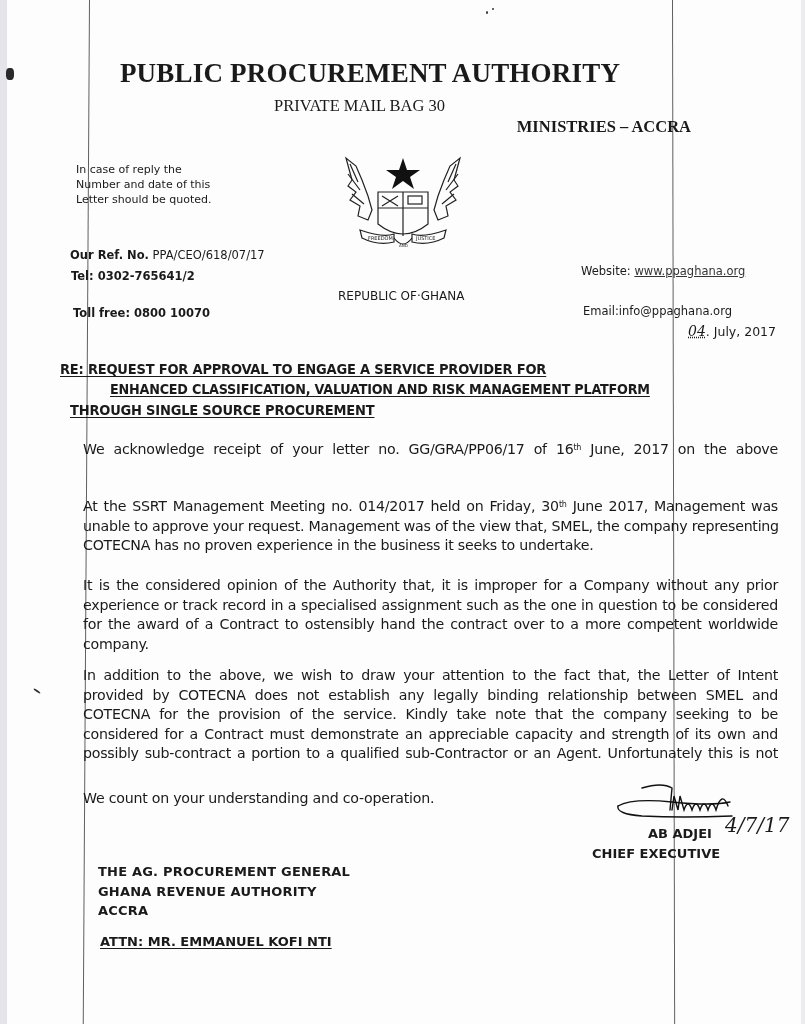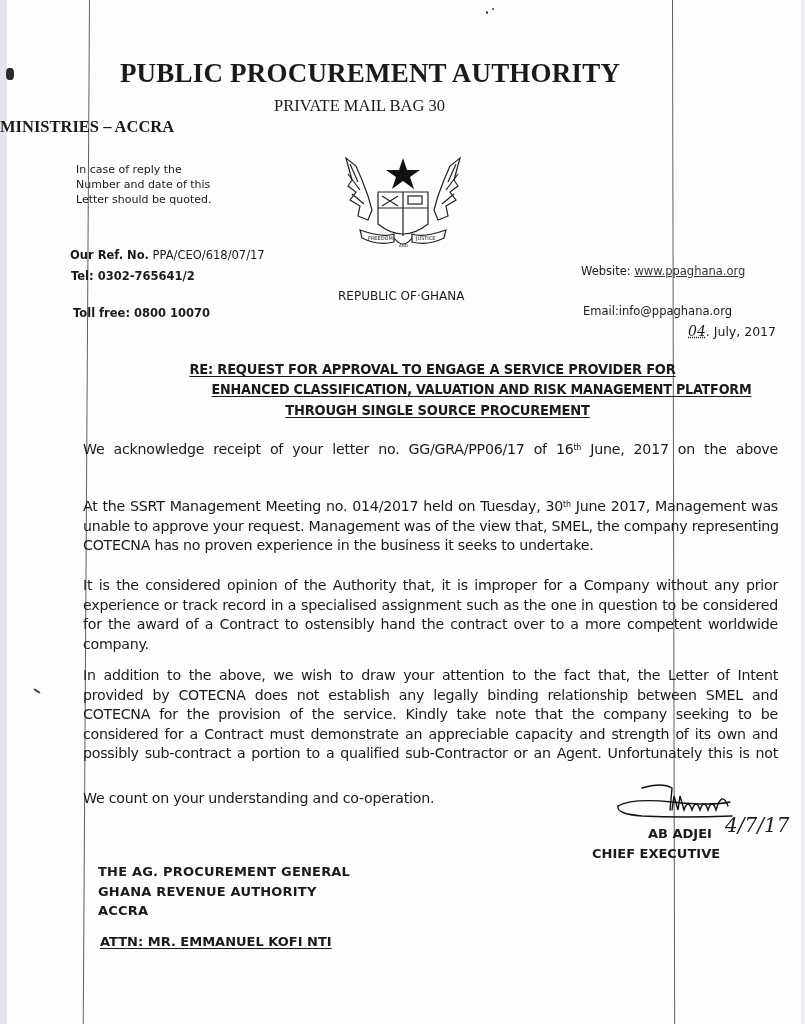--- a/index.html
+++ b/index.html
@@ -12,38 +12,38 @@
   .page-edge-right { position: absolute; right: 0; top: 0; width: 4px; height: 1024px; background: #ececf0; }
   .scan-line { position: absolute; width: 1px; background: #444; opacity: 0.85; }
   .speck { position: absolute; background: #333; border-radius: 50%; }
 
   .serif { font-family: "Liberation Serif", "DejaVu Serif", serif; }
 
   .abs { position: absolute; white-space: nowrap; }
 
   #org-name { left: 0; width: 656px; text-align: center; top: 58px; font-size: 27px; font-weight: bold; letter-spacing: 0.2px; padding-left: 20px; box-sizing: border-box; margin-left: 32px; }
   #org-address-1 { left: 0; width: 709px; text-align: center; top: 96px; font-size: 16.5px; padding-left: 10px; box-sizing: border-box; }
-  #org-address-2 { left: 0; width: 691px; text-align: left; top: 117px; font-size: 16.5px; font-weight: bold; box-sizing: border-box; }
+  #org-address-2 { left: 0; width: 691px; text-align: right; top: 117px; font-size: 16.5px; font-weight: bold; padding-left: 10px; box-sizing: border-box; }
 
   #reply-note { left: 76px; top: 162px; font-size: 11px; line-height: 15px; white-space: normal; width: 140px; }
   #our-ref { left: 70px; top: 248px; font-size: 11.5px; }
   #our-ref .lbl { font-weight: bold; }
   #tel { left: 71px; top: 269px; font-size: 11.5px; font-weight: bold; }
   #toll-free { left: 73px; top: 306px; font-size: 11.5px; font-weight: bold; text-align: center; }
 
   #coat-of-arms { left: 338px; top: 150px; width: 130px; height: 112px; }
   #republic { left: 338px; top: 289px; font-size: 12px; }
 
   #website { left: 581px; top: 264px; font-size: 11.5px; }
   #website .link { text-decoration: underline; color: #333; }
   #email { left: 583px; top: 304px; font-size: 11.5px; }
   #date-line { left: 640px; top: 323px; font-size: 12.5px; }
   #date-day { font-family: "DejaVu Serif", serif; font-style: italic; text-decoration: underline dotted; font-size: 14px; margin-left: 48px; }
 
-  .subject { left: 0; width: 805px; text-align: center; font-size: 14.5px; font-weight: bold; text-decoration: underline; text-underline-offset: 2px; font-family: "DejaVu Sans Condensed", "DejaVu Sans", sans-serif; letter-spacing: -0.2px; }
+  .subject { left: 0; width: 805px; font-size: 14.5px; font-weight: bold; text-decoration: underline; text-underline-offset: 2px; font-family: "DejaVu Sans Condensed", "DejaVu Sans", sans-serif; letter-spacing: -0.2px; }
   #subject-1 { top: 361px; padding-left: 60px; box-sizing: border-box; }
   #subject-2 { top: 381px; padding-left: 62px; box-sizing: border-box; font-size: 14.2px; margin-left: 48px; }
   #subject-3 { top: 402px; padding-left: 70px; box-sizing: border-box; }
 
   .para { position: absolute; left: 83px; width: 695px; font-size: 14.2px; line-height: 19.6px; text-align: justify; letter-spacing: -0.25px; }
   .para .line { display: block; text-align-last: justify; white-space: nowrap; }
   .para .line.last { text-align-last: left; }
   #para-1 { top: 440px; }
   #para-2 { top: 497px; }
   #para-3 { top: 576px; }
@@ -127,21 +127,21 @@
 
 <div class="abs subject" id="subject-1">RE: REQUEST FOR APPROVAL TO ENGAGE A SERVICE PROVIDER FOR</div>
 <div class="abs subject" id="subject-2">ENHANCED CLASSIFICATION, VALUATION AND RISK MANAGEMENT PLATFORM</div>
 <div class="abs subject" id="subject-3">THROUGH SINGLE SOURCE PROCUREMENT</div>
 
 <div class="para" id="para-1">
   <span class="line"><span>We acknowledge receipt of your letter no. GG/GRA/PP06/17 of 16</span><sup>th</sup><span> June, 2017 on the above</span></span>
 </div>
 
 <div class="para" id="para-2">
-  <span class="line"><span>At the SSRT Management Meeting no. 014/2017 held on Tuesday, 30</span><sup>th</sup><span> June 2017, Management was</span></span>
+  <span class="line"><span>At the SSRT Management Meeting no. 014/2017 held on Friday, 30</span><sup>th</sup><span> June 2017, Management was</span></span>
   <span class="line">unable to approve your request. Management was of the view that, SMEL, the company representing</span>
   <span class="line last">COTECNA has no proven experience in the business it seeks to undertake.</span>
 </div>
 
 <div class="para" id="para-3">
   <span class="line">It is the considered opinion of the Authority that, it is improper for a Company without any prior</span>
   <span class="line">experience or track record in a specialised assignment such as the one in question to be considered</span>
   <span class="line">for the award of a Contract to ostensibly hand the contract over to a more competent worldwide</span>
   <span class="line last">company.</span>
 </div>

